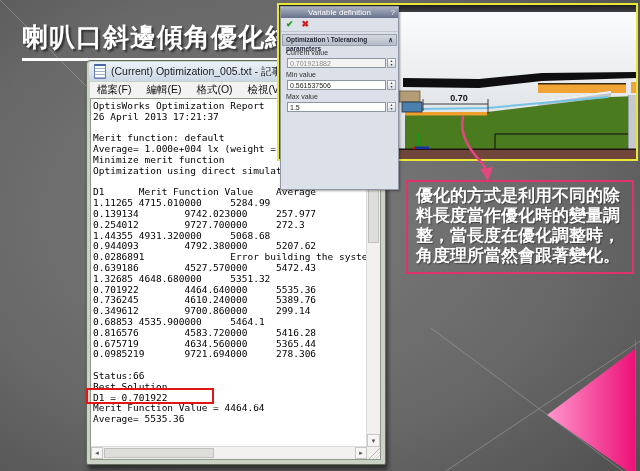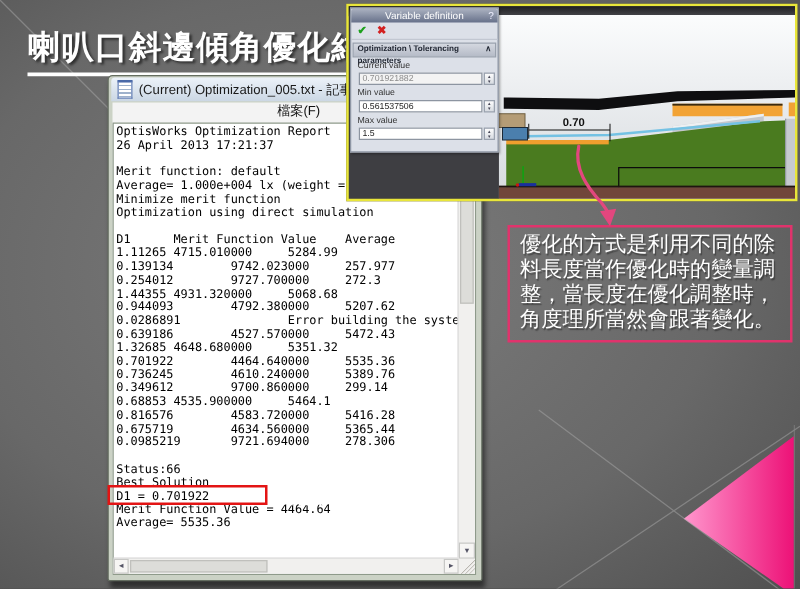--- a/index.html
+++ b/index.html
@@ -22,21 +22,21 @@
     box-shadow:2px 5px 4px rgba(0,0,0,.5);box-sizing:border-box;}
   .np-titlebar{position:absolute;left:2px;top:1px;right:2px;height:19px;
     display:flex;align-items:center;gap:5px;padding-left:5px;
     background:linear-gradient(#ecf2f9,#cbd7e4);border-radius:3px 3px 0 0;
     font-size:10.5px;color:#1a1a1a;}
   .np-icon{width:10px;height:12px;background:
       repeating-linear-gradient(#fff 0 2px,#9fb2cc 2px 3px);
     border:1px solid #6b84b8;border-top:2px solid #4a69a8;}
   .np-menubar{position:absolute;left:3px;top:21px;right:4px;height:16px;
     background:#f3f3f3;border-bottom:1px solid #dfdfdf;display:flex;gap:15px;
-    padding-left:7px;font-size:10.5px;color:#111;align-items:center;flex-direction:column;}
+    padding-left:7px;font-size:10.5px;color:#111;align-items:center;}
   .np-client{position:absolute;left:3px;top:37px;right:4px;bottom:4px;
     background:#fff;border:1px solid #8e9a8a;box-sizing:border-box;}
   .np-text{position:absolute;left:0;top:0;right:13px;bottom:12px;overflow:hidden;}
   .np-text pre{margin:0;padding:2px 0 0 2px;
     font-family:"DejaVu Sans Mono","Liberation Mono",monospace;
     font-size:9.5px;line-height:10.8px;tab-size:8;white-space:pre;color:#000;}
   .np-vscroll{position:absolute;top:0;right:0;width:13px;bottom:12px;
     background:#f1f0ee;border-left:1px solid #dcdcdc;}
   .np-hscroll{position:absolute;left:0;right:13px;bottom:0;height:12px;
     background:#f1f0ee;border-top:1px solid #dcdcdc;}
@@ -55,21 +55,21 @@
     font-size:16px;font-weight:bold;color:#ffffff;letter-spacing:1px;}
 
   
   .cadwin{position:absolute;left:277px;top:3px;width:361px;height:158px;z-index:3;
     border:2px solid #e9e63a;background:#3e3e42;box-sizing:border-box;}
   .cad-strip{position:absolute;left:0;top:0;width:100%;height:8px;
     background:linear-gradient(#1e1e21,#47474c);}
   .viewport{position:absolute;left:120px;top:7px;width:217px;height:147px;}
 
   
-  .panel{position:absolute;left:1px;top:1px;width:119px;height:116px;
+  .panel{position:absolute;left:1px;top:1px;width:119px;height:184px;
     background:#dce0e8;border:1px solid #8f97a5;box-shadow:1px 1px 2px rgba(0,0,0,.35);
     box-sizing:border-box;}
   .panel-title{height:11px;background:linear-gradient(#aab1c0,#67718a);
     color:#fff;font-size:8px;line-height:11px;text-align:center;position:relative;
     border-radius:2px 2px 0 0;}
   .panel-help{position:absolute;right:3px;top:0;font-size:8px;color:#eef;}
   .panel-toolbar{height:13px;border-bottom:1px solid #c2c7d1;display:flex;
     align-items:center;gap:8px;padding-left:5px;}
   .icon-apply{color:#1ca01c;font-size:9px;font-weight:bold;line-height:1;}
   .icon-cancel{color:#d32020;font-size:9px;font-weight:bold;line-height:1;}
@@ -85,21 +85,21 @@
   .spin{position:absolute;right:-11px;top:-1px;width:9px;height:10px;
     border:1px solid #9aa2ae;background:linear-gradient(#fdfdfd,#d7dbe1);
     font-size:4px;line-height:4px;text-align:center;color:#445;box-sizing:border-box;}
 
   
   .arrow{position:absolute;left:450px;top:110px;z-index:4;}
 
   
   .notebox{position:absolute;left:406px;top:180px;width:228px;z-index:3;
     border:2px solid #e0336c;padding:4px 8px 6px;box-sizing:border-box;
-    font-size:17px;font-weight:normal;color:#fff;line-height:20px;
+    font-size:17px;font-weight:bold;color:#fff;line-height:20px;
     white-space:pre-line;text-shadow:1px 1px 1px rgba(0,0,0,.4);}
 </style>
 </head>
 <body>
 
 <div class="stage">
 
   <svg class="bg" width="640" height="471">
     <defs>
       <radialGradient id="bgGrad" cx="42%" cy="46%" r="80%">

